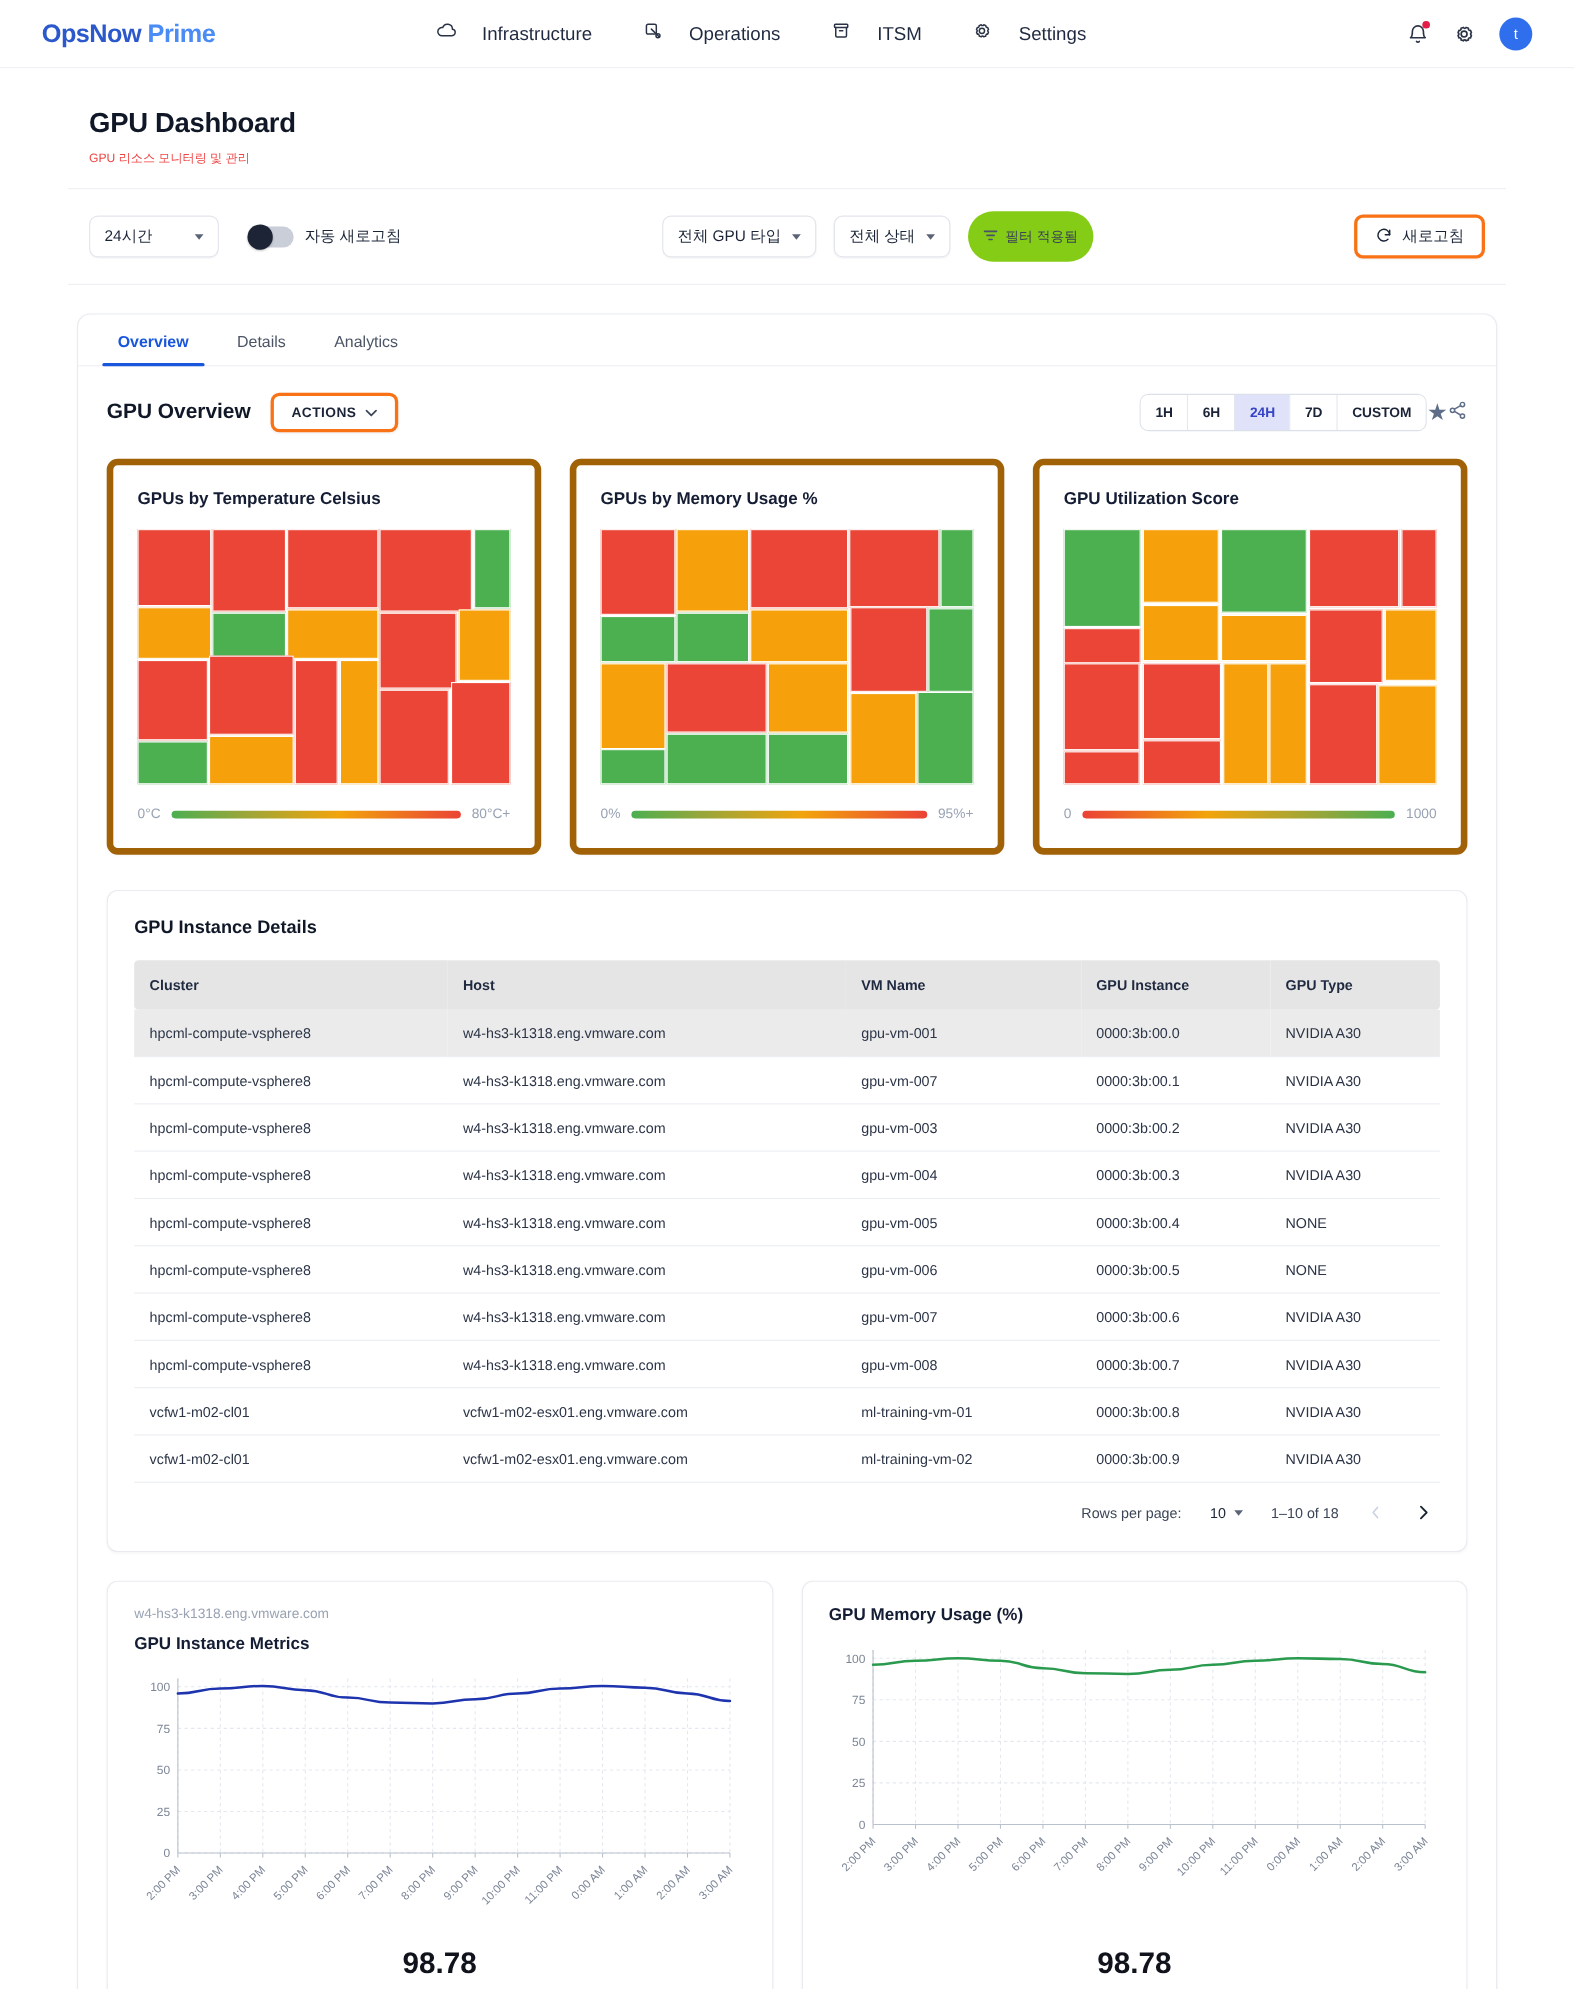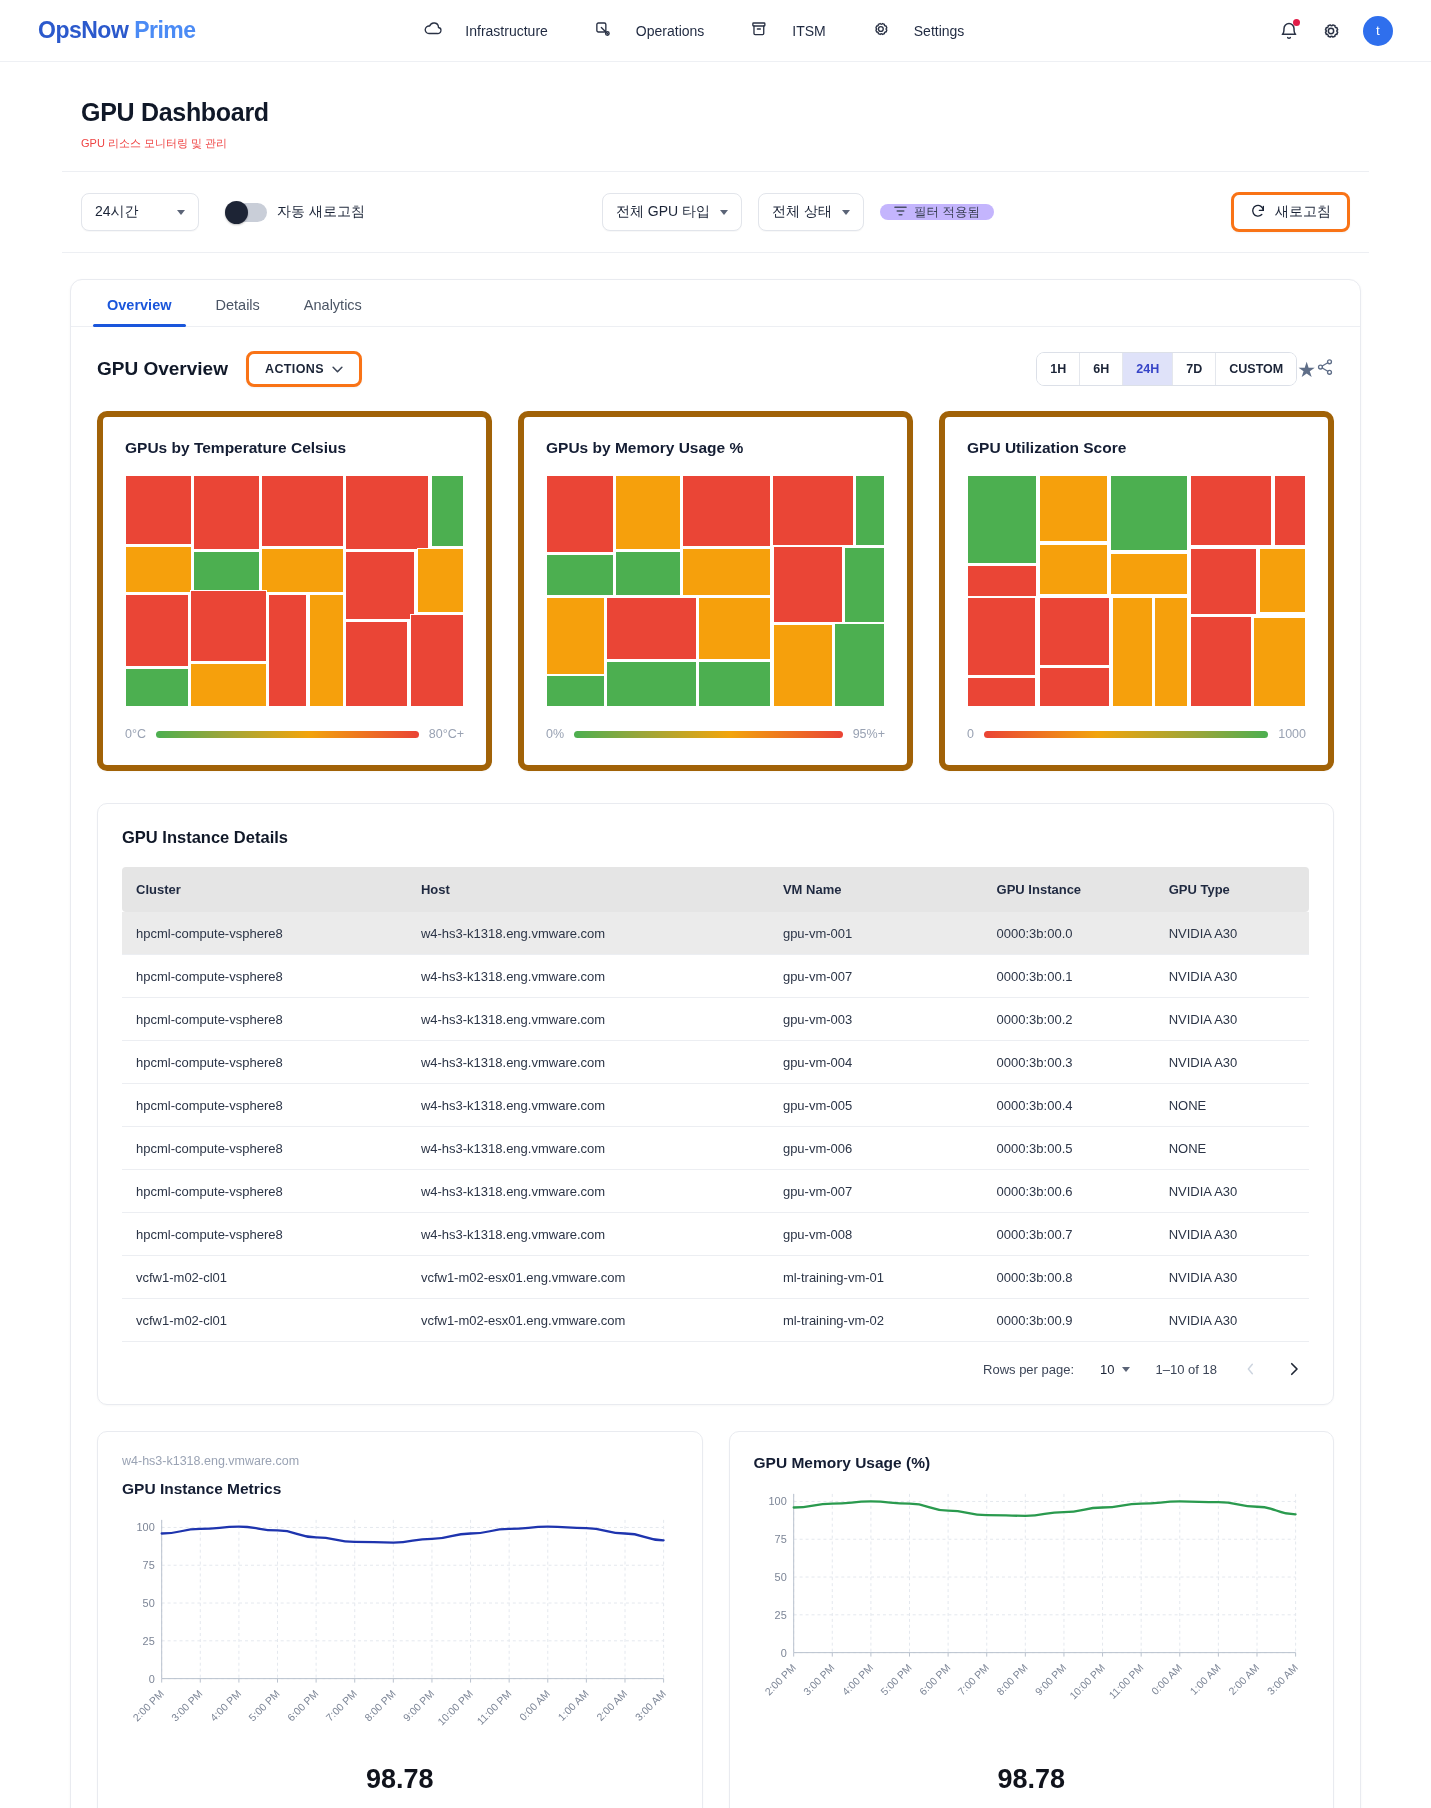--- a/index.html
+++ b/index.html
@@ -7,21 +7,21 @@
   body { font-family:"Liberation Sans","DejaVu Sans",sans-serif; color:#16203a; width:1431px; }
   .app { background:#fff; padding-bottom:34px; }
 
   
   .topbar { height:62px; display:flex; align-items:center; padding:0 38px; background:#fff;
             border-bottom:1px solid #eef0f4; position:relative; }
   .logo { font-size:23px; font-weight:700; letter-spacing:-.5px; white-space:nowrap; }
   .logo .lg1 { color:#2b59cc; }
   .logo .lg2 { color:#4b8bf5; font-weight:600; }
   .topnav { position:absolute; left:50%; transform:translateX(-54%); display:flex; gap:46px; align-items:center; }
-  .navitem { display:flex; align-items:center; gap:24px; font-size:14px; color:#1f2940; cursor:pointer; }
+  .navitem { display:flex; align-items:center; gap:24px; font-size:17px; color:#1f2940; cursor:pointer; }
   .navitem svg { stroke:#2a3245; }
   .topbar-right { margin-left:auto; display:flex; align-items:center; gap:22px; }
   .iconbtn { position:relative; display:flex; align-items:center; cursor:pointer; }
   .iconbtn svg { stroke:#2a3245; }
   .bell-dot { position:absolute; top:-2px; right:-1px; width:7px; height:7px; background:#e11d48; border-radius:50%; }
   .avatar { width:30px; height:30px; border-radius:50%; background:#2f6fed; color:#fff; font-size:13.5px;
             display:flex; align-items:center; justify-content:center; cursor:pointer; }
 
   
   .page-head { padding:36px 81px 20px; }
@@ -34,21 +34,21 @@
                cursor:pointer; box-shadow:0 1px 1px rgba(16,24,40,.03); }
   .caret { width:0; height:0; border-left:4.5px solid transparent; border-right:4.5px solid transparent;
            border-top:5.5px solid #5b6477; }
   .sel-time { width:118px; }
   .toggle-wrap { display:flex; align-items:center; gap:10px; margin-left:12px; }
   .toggle { width:42px; height:19px; background:#c9ced8; border-radius:10px; position:relative; cursor:pointer; }
   .toggle .knob { position:absolute; left:0px; top:-2px; width:23px; height:23px; border-radius:50%; background:#1d2435;
                   box-shadow:0 1px 2px rgba(0,0,0,.25); }
   .toggle-label { font-size:14px; color:#1b2437; }
   .filter-mid { margin-left:auto; display:flex; align-items:center; gap:16px; }
-  .chip { display:flex; align-items:center; gap:7px; background:#c4b5fd; border-radius:999px; height:16px;
+  .chip { display:flex; align-items:center; gap:7px; background:#84cc16; border-radius:999px; height:46px;
           padding:0 14px; font-size:12.5px; color:#3c4257; cursor:pointer; }
   .filter-right { margin-left:auto; }
   .btn { display:flex; align-items:center; gap:9px; border:3px solid #f97316; background:#fff; border-radius:8px;
          height:40px; padding:0 16px; font-size:14px; color:#1b2437; cursor:pointer;
          box-shadow:0 1px 2px rgba(16,24,40,.05); font-family:inherit; }
 
   
   .tab-card { margin:26px 70px 0; border:1px solid #e9ebf0; border-radius:12px; background:#fff;
               box-shadow:0 1px 3px rgba(16,24,40,.04); overflow:hidden; }
   .tabbar { display:flex; gap:8px; padding:0 18px; border-bottom:1px solid #edeff3; }

